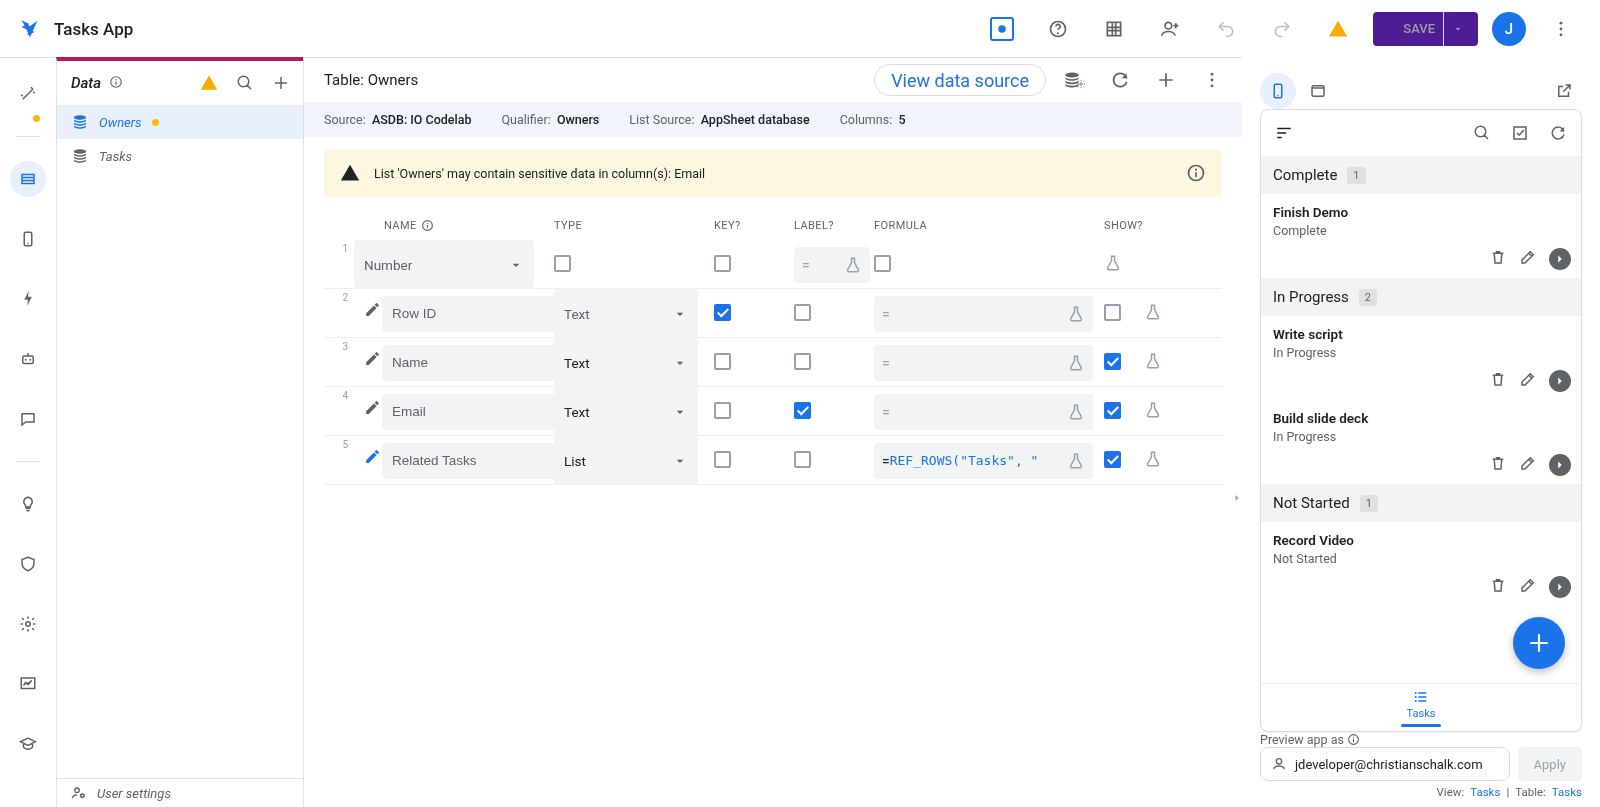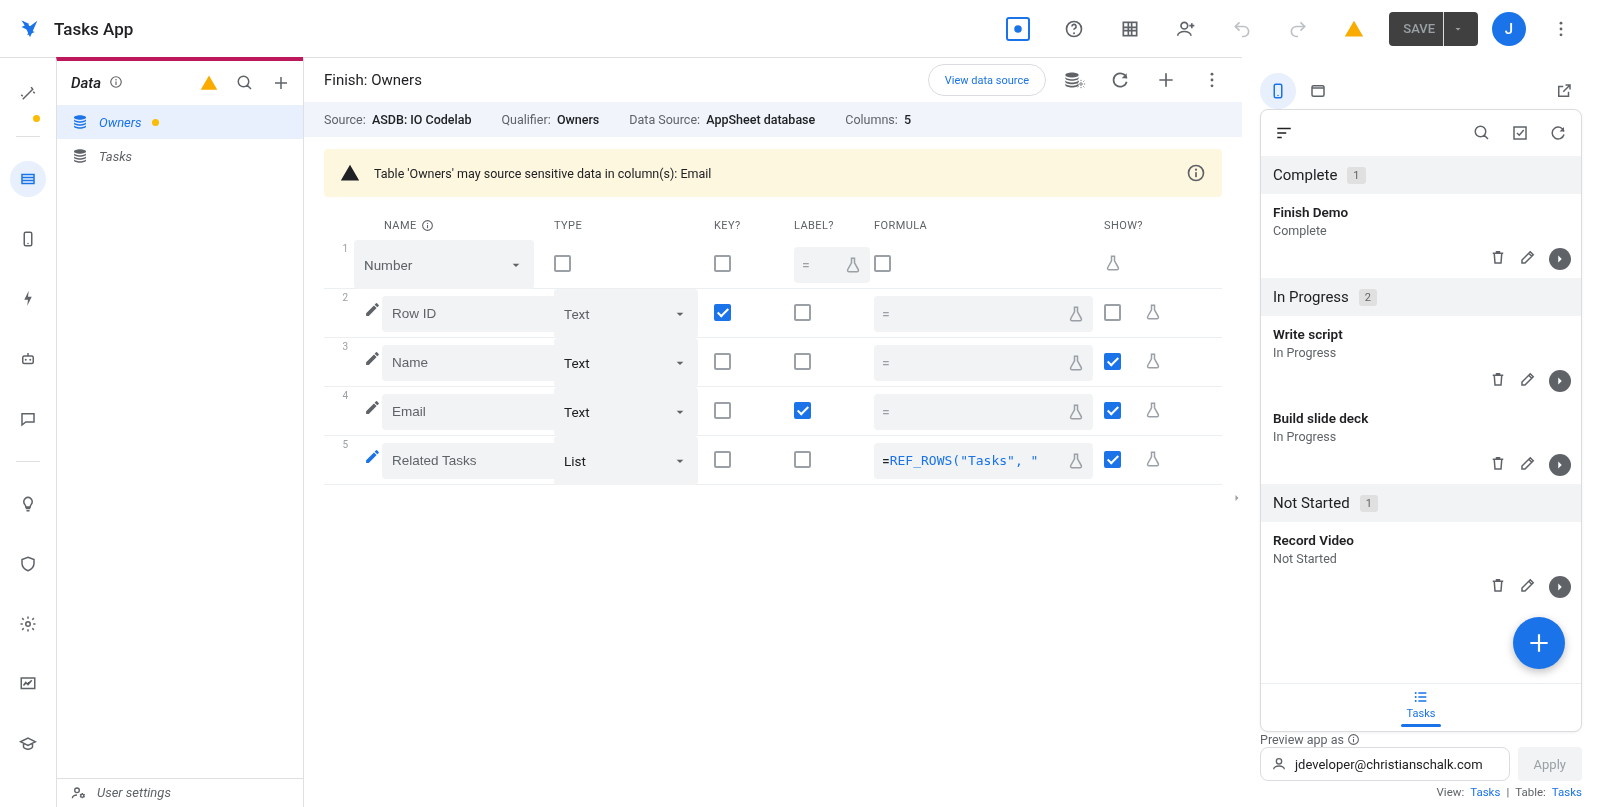--- a/index.html
+++ b/index.html
@@ -6,21 +6,21 @@
 body { font-family: -apple-system, BlinkMacSystemFont, "Segoe UI", Roboto, "Helvetica Neue", Arial, sans-serif; font-size: 13px; color: #202124; background: #fff; overflow: hidden; height: 807px; width: 1600px; display: flex; flex-direction: column; }
 
 
 .topbar { height: 57px; display: flex; align-items: center; padding: 0 18px 0 6px; border-bottom: none; }
 .logo-wrap { width: 48px; display: flex; justify-content: center; }
 .logo-svg { width: 22px; height: 22px; }
 .app-name { font-size: 17px; font-weight: 500; color: #202124; }
 .topbar-spacer { flex: 1; }
 .topbar-actions { display: flex; align-items: center; gap: 14px; }
 .topbar-ico { width: 42px; height: 42px; display:flex;align-items:center;justify-content:center; border-radius:50%; cursor:pointer; color:#5f6368;}
-.save-btn { height: 34px; padding: 0 6px 0 14px; display:flex;align-items:center;gap:8px; background:#404040; color:#9aa0a6; border-radius:4px; cursor:not-allowed; font-size:13px; font-weight:500;}
+.save-btn { height: 34px; padding: 0 6px 0 30px; display:flex;align-items:center;gap:8px; background:#4c1d95; color:#9aa0a6; border-radius:4px; cursor:not-allowed; font-size:13px; font-weight:500;}
 .save-btn .chev { border-left:1px solid #dcdcdc; height:100%; display:flex;align-items:center;padding:0 8px; }
 .avatar { width:34px; height:34px; border-radius:50%; background:#1a73e8; color:#fff; display:flex;align-items:center;justify-content:center; font-size:15px; font-weight:500;}
 .warn-icon-box-inline { width:24px;height:24px;border:2px solid #1a73e8;border-radius:3px;display:flex;align-items:center;justify-content:center;color:#1a73e8;}
 
 
 .main-row { flex:1; display:flex; min-height:0; }
 
 
 .rail { width:56px; background:#fff; border-top:1px solid #e0e0e0; display:flex; flex-direction:column; align-items:center; padding-top:18px; gap:24px; position:relative;}
 .rail-btn { width:36px; height:36px; display:flex;align-items:center;justify-content:center; color:#5f6368; border-radius:50%; cursor:pointer;}
@@ -37,28 +37,28 @@
 .dp-ico{width:28px;height:28px;display:flex;align-items:center;justify-content:center;color:#5f6368;cursor:pointer;}
 .dp-warn{color:#f9ab00;}
 .dp-list{display:flex;flex-direction:column;}
 .dp-item{height:34px;display:flex;align-items:center;padding:0 14px;gap:10px;color:#5f6368;font-size:13px;cursor:pointer;}
 .dp-item.active{background:#e8f0fe;color:#1a73e8;}
 .dp-item.active .db-icon{color:#1a73e8;}
 .db-icon{width:18px;height:18px;display:inline-flex;color:#5f6368;}
 .amber-dot{width:7px;height:7px;border-radius:50%;background:#fbbc04;}
 .dp-foot{margin-top:auto;border-top:1px solid #e0e0e0;}
 .dp-opt-head{display:flex;align-items:center;justify-content:space-between;padding:10px 14px;color:#5f6368;font-size:10px;letter-spacing:.8px;}
-.dp-opt-item{display:flex;gap:10px;padding:6px 14px;color:#5f6368;font-size:13px;}
+.dp-opt-item{display:flex;align-items:center;gap:10px;padding:6px 14px;color:#5f6368;font-size:13px;}
 
 
 .center { flex:1; border-top:1px solid #e0e0e0; border-left:1px solid #e0e0e0; display:flex; flex-direction:column; min-width:0; background:#fff;}
 .center-head { height:44px; display:flex; align-items:center; padding:0 12px 0 20px; gap:10px;}
 .center-head .title{font-size:15px;font-weight:400;}
 .center-head .sp{flex:1;}
-.pill-btn{height:32px;padding:0 16px;border:1px solid #dadce0;border-radius:16px;display:flex;align-items:center;color:#1a73e8;font-size:11px;cursor:pointer;}
+.pill-btn{height:32px;padding:0 16px;border:1px solid #dadce0;border-radius:16px;display:flex;align-items:center;color:#1a73e8;font-size:18px;cursor:pointer;}
 .ch-ico{width:36px;height:36px;display:flex;align-items:center;justify-content:center;color:#5f6368;cursor:pointer;}
 .meta-row{background:#f1f5fb;padding:10px 20px;display:flex;align-items:center;gap:30px;color:#5f6368;font-size:12.5px;}
 .meta-row b{color:#202124;font-weight:500;}
 .warn-banner{margin:12px 20px;background:#fef7e0;border-radius:4px;padding:14px 16px;display:flex;align-items:center;gap:14px;color:#202124;font-size:12.5px;}
 .warn-banner .sp{flex:1;}
 .warn-triangle{width:20px;height:20px;}
 
 
 .tbl-wrap{padding:0 20px;}
 .tbl-head{display:grid;grid-template-columns: 30px 200px 160px 80px 80px 230px 90px; align-items:center;color:#5f6368;font-size:11px;letter-spacing:.4px;padding:10px 0 8px 0;}
@@ -438,21 +438,21 @@
         <svg width="16" height="16" viewBox="0 0 24 24">
             <use href="#i-usercog"></use>
           </svg>
         <span>User settings</span>
       </div>
     </div>
   </div>
 
   <div class="center" style="position:relative">
     <div class="center-head">
-      <span class="title">Finish: Owners</span>
+      <span class="title">Table: Owners</span>
       <span class="sp"></span>
       <div class="pill-btn">View data source</div>
       <div class="ch-ico">
           <svg class="svg-ico" viewBox="0 0 24 24">
             <use href="#i-db"></use>
           </svg>
           <svg width="10" height="10" viewBox="0 0 24 24" style="margin-left:-6px;margin-top:8px">
             <use href="#i-gear"></use>
           </svg>
         </div>
@@ -468,28 +468,28 @@
         </div>
       <div class="ch-ico">
           <svg class="svg-ico" viewBox="0 0 24 24">
             <use href="#i-more"></use>
           </svg>
         </div>
     </div>
     <div class="meta-row">
       <span><span>Source:</span>&nbsp;&nbsp;<b>ASDB: IO Codelab</b></span>
       <span><span>Qualifier:</span>&nbsp;&nbsp;<b>Owners</b></span>
-      <span><span>Data Source:</span>&nbsp;&nbsp;<b>AppSheet database</b></span>
+      <span><span>List Source:</span>&nbsp;&nbsp;<b>AppSheet database</b></span>
       <span><span>Columns:</span>&nbsp;&nbsp;<b>5</b></span>
     </div>
     <div class="warn-banner">
       <svg class="warn-triangle" viewBox="0 0 24 24">
           <use href="#i-warn"></use>
         </svg>
-      <span>Table 'Owners' may source sensitive data in column(s): Email</span>
+      <span>List 'Owners' may contain sensitive data in column(s): Email</span>
       <span class="sp"></span>
       <svg width="20" height="20" viewBox="0 0 24 24" style="color:#5f6368">
           <use href="#i-info"></use>
         </svg>
     </div>
     <div class="tbl-wrap">
       <div class="tbl-head">
         <span></span>
         <span class="n">
             <span>NAME</span>

